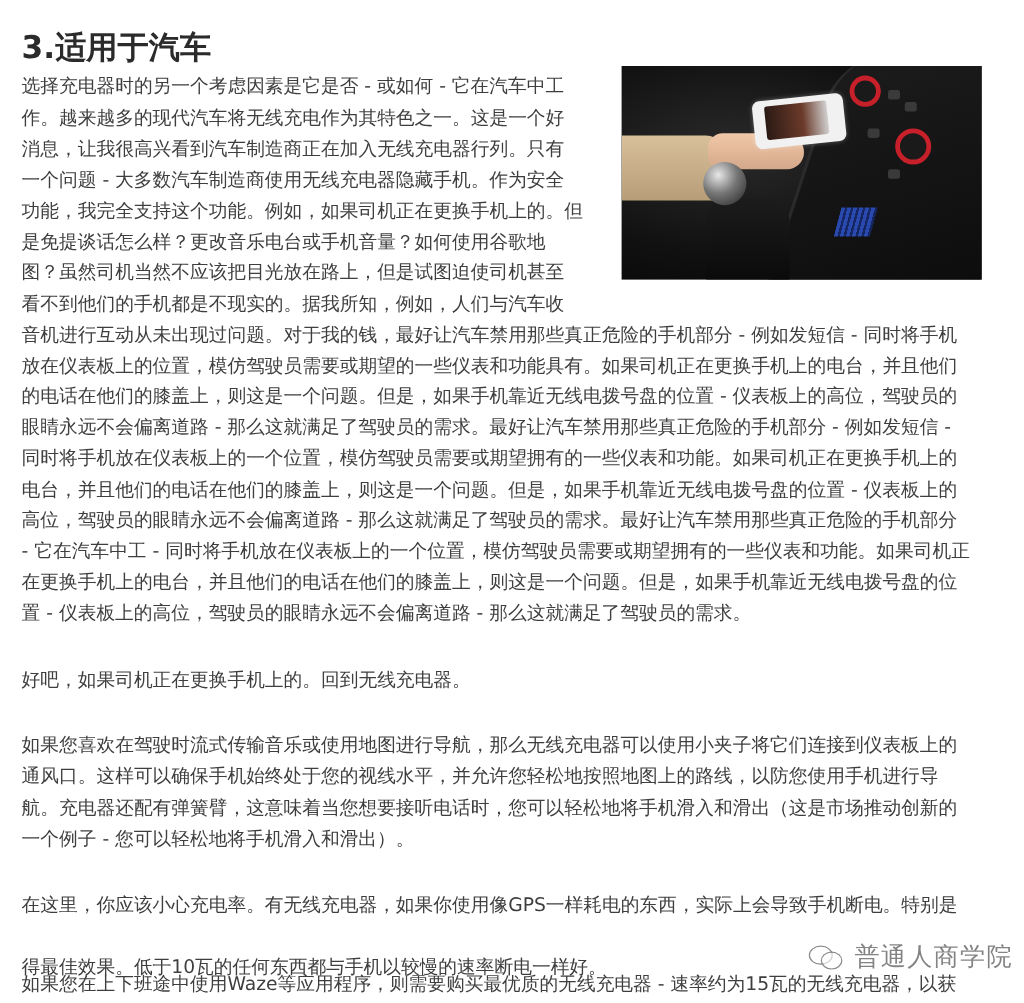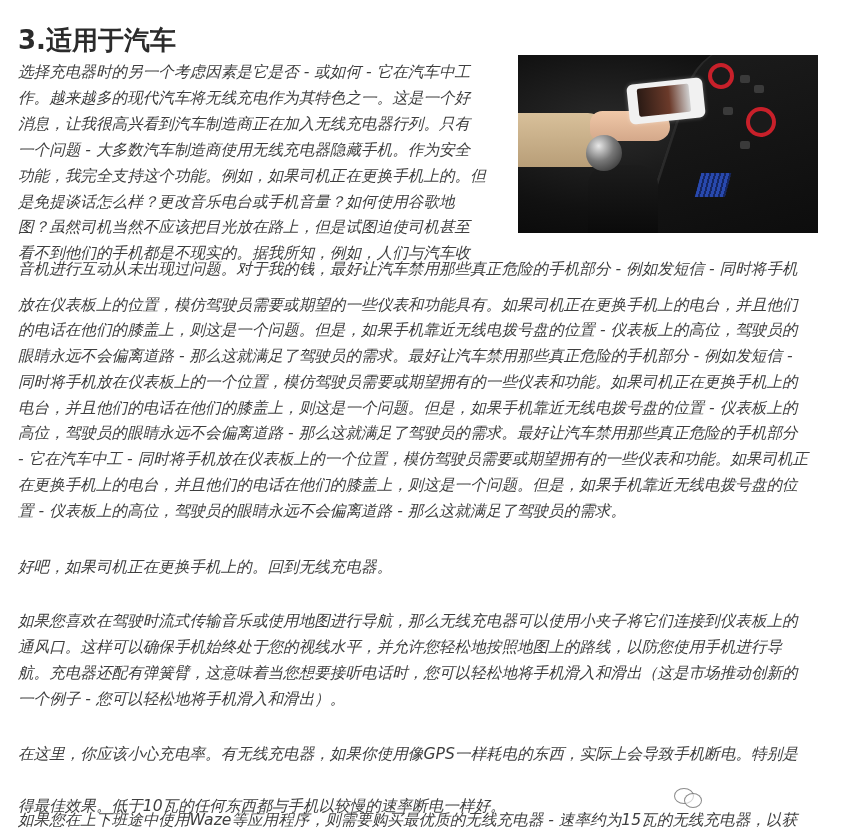--- a/index.html
+++ b/index.html
@@ -10,21 +10,21 @@
   }
   .article { position: absolute; left: 0; top: 0; width: 853px; height: 736px; }
   .heading {
     position: absolute; left: 18px; top: 4px;
     font-size: 26px; font-weight: bold; color: #2b2b2b;
     letter-spacing: 0px; line-height: 38px; white-space: nowrap;
   }
   .line {
     position: absolute; left: 18px;
     font-size: 15.6px; line-height: 26px; height: 26px;
-    white-space: nowrap; color: #3e3e3e; font-style: italic;
+    white-space: nowrap; color: #3e3e3e;
   }
   .line.narrow { width: 490px; }
   .line.wide { width: 800px; }
   .car-image {
     position: absolute; left: 518px; top: 55px; width: 300px; height: 178px;
     background: radial-gradient(ellipse at 30% 40%, #2a2a2a 0%, #111 55%, #050505 100%);
     overflow: hidden;
   }
   .car-image .console {
     position: absolute; left: 150px; top: -10px; width: 190px; height: 200px;
@@ -118,21 +118,21 @@
 
   <div>
     <div class="line narrow" style="top:59px">选择充电器时的另一个考虑因素是它是否 - 或如何 - 它在汽车中工</div>
     <div class="line narrow" style="top:85px">作。越来越多的现代汽车将无线充电作为其特色之一。这是一个好</div>
     <div class="line narrow" style="top:111px">消息，让我很高兴看到汽车制造商正在加入无线充电器行列。只有</div>
     <div class="line narrow" style="top:137px">一个问题 - 大多数汽车制造商使用无线充电器隐藏手机。作为安全</div>
     <div class="line narrow" style="top:163px">功能，我完全支持这个功能。例如，如果司机正在更换手机上的。但</div>
     <div class="line narrow" style="top:189px">是免提谈话怎么样？更改音乐电台或手机音量？如何使用谷歌地</div>
     <div class="line narrow" style="top:214px">图？虽然司机当然不应该把目光放在路上，但是试图迫使司机甚至</div>
     <div class="line narrow" style="top:240px">看不到他们的手机都是不现实的。据我所知，例如，人们与汽车收</div>
-    <div class="line wide" style="top:256px">音机进行互动从未出现过问题。对于我的钱，最好让汽车禁用那些真正危险的手机部分 - 例如发短信 - 同时将手机</div>
+    <div class="line wide" style="top:266px">音机进行互动从未出现过问题。对于我的钱，最好让汽车禁用那些真正危险的手机部分 - 例如发短信 - 同时将手机</div>
     <div class="line wide" style="top:292px">放在仪表板上的位置，模仿驾驶员需要或期望的一些仪表和功能具有。如果司机正在更换手机上的电台，并且他们</div>
     <div class="line wide" style="top:317px">的电话在他们的膝盖上，则这是一个问题。但是，如果手机靠近无线电拨号盘的位置 - 仪表板上的高位，驾驶员的</div>
     <div class="line wide" style="top:343px">眼睛永远不会偏离道路 - 那么这就满足了驾驶员的需求。最好让汽车禁用那些真正危险的手机部分 - 例如发短信 -</div>
     <div class="line wide" style="top:369px">同时将手机放在仪表板上的一个位置，模仿驾驶员需要或期望拥有的一些仪表和功能。如果司机正在更换手机上的</div>
     <div class="line wide" style="top:395px">电台，并且他们的电话在他们的膝盖上，则这是一个问题。但是，如果手机靠近无线电拨号盘的位置 - 仪表板上的</div>
     <div class="line wide" style="top:420px">高位，驾驶员的眼睛永远不会偏离道路 - 那么这就满足了驾驶员的需求。最好让汽车禁用那些真正危险的手机部分</div>
     <div class="line wide" style="top:446px">- 它在汽车中工 - 同时将手机放在仪表板上的一个位置，模仿驾驶员需要或期望拥有的一些仪表和功能。如果司机正</div>
     <div class="line wide" style="top:472px">在更换手机上的电台，并且他们的电话在他们的膝盖上，则这是一个问题。但是，如果手机靠近无线电拨号盘的位</div>
     <div class="line wide" style="top:498px">置 - 仪表板上的高位，驾驶员的眼睛永远不会偏离道路 - 那么这就满足了驾驶员的需求。</div>
   </div>
@@ -152,14 +152,15 @@
     <div class="line wide" style="top:741px">在这里，你应该小心充电率。有无线充电器，如果你使用像GPS一样耗电的东西，实际上会导致手机断电。特别是</div>
     <div class="line wide" style="top:807px">如果您在上下班途中使用Waze等应用程序，则需要购买最优质的无线充电器 - 速率约为15瓦的无线充电器，以获</div>
     <div class="line wide" style="top:793px">得最佳效果。低于10瓦的任何东西都与手机以较慢的速率断电一样好。</div>
   </div>
 
   <div class="watermark">
     <span class="wechat-icon">
         <span class="b1"></span>
         <span class="b2"></span>
       </span>
+    <span class="wm-text">普通人商学院</span>
   </div>
 </div>
 
 </body></html>

